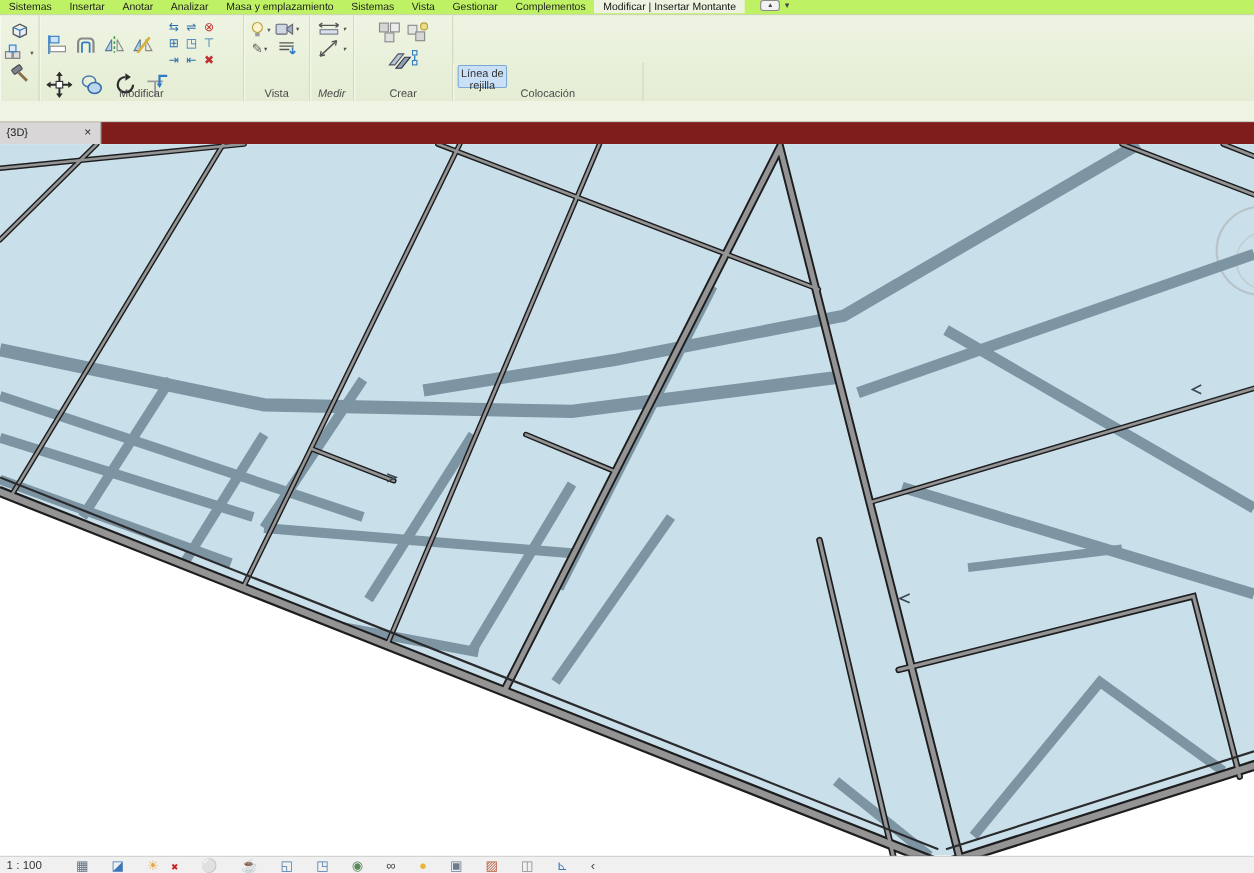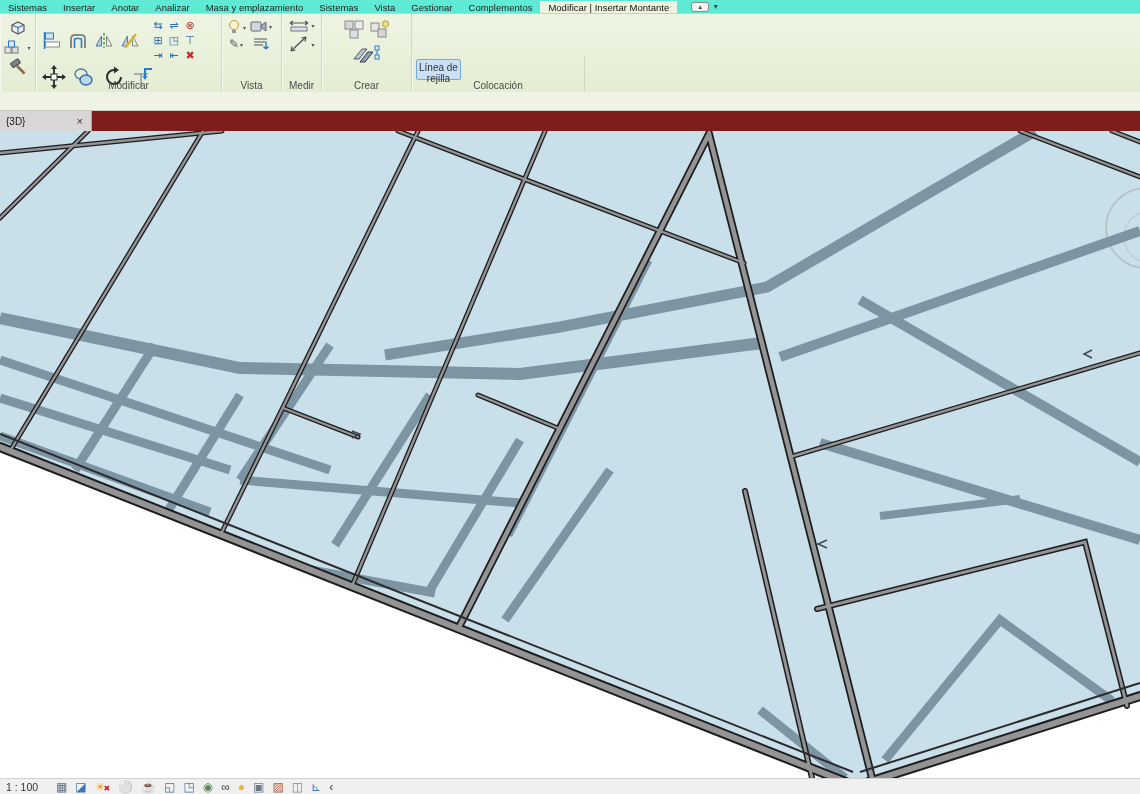--- a/index.html
+++ b/index.html
@@ -1,20 +1,20 @@
 <!DOCTYPE html>
 <html><head>
 <meta charset="utf-8">
 <style>
   * { margin:0; padding:0; box-sizing:border-box; }
   html,body { width:1140px; height:794px; overflow:hidden;
     font-family:"Liberation Sans", sans-serif; background:#fff; }
 
   
-  .tabbar { height:14px; background:#5eead4; display:flex; align-items:center;
+  .tabbar { height:14px; background:#bef264; display:flex; align-items:flex-start;
     font-size:9.5px; color:#222; border-bottom:1px solid #cfcecf; }
   .tab { padding:1px 8px 0 8px; display:flex; align-items:center; cursor:default; white-space:nowrap; }
   .tab.active { background:#edf3e0; color:#111; }
   .ribbon-collapse { margin-left:14px; display:flex; align-items:center; gap:3px; }
   .collapse-box { border:1px solid #8a8a8a; border-radius:3px; background:#f2f2f2;
     font-size:6px; line-height:8px; padding:0 5px; color:#444; }
   .collapse-caret { font-size:7px; color:#444; }
 
   
   .ribbon { height:78px; background:linear-gradient(#eef4e2,#e4edd4); display:flex; position:relative; }
@@ -26,21 +26,21 @@
   .mini { font-size:11px; line-height:15px; text-align:center; color:#2f6fae; cursor:pointer; }
   .mini.red { color:#c03030; }
   .caret { font-size:6px; color:#555; margin-left:1px; }
 
   .strip { width:36px; display:flex; flex-direction:column; align-items:center; gap:3px; padding-top:5px; }
 
   .p-modificar { width:186px; }
   .mod-row { display:flex; align-items:center; gap:6px; padding:1px 4px; }
 
   .p-vista { width:60px; }
-  .p-medir { width:40px; }
+  .p-medir { width:40px;font-style:italic; }
   .p-crear { width:90px; }
   .vcol { display:flex; gap:4px; padding:2px 2px; }
   .vstack { display:flex; flex-direction:column; gap:2px; align-items:center; }
 
   .p-coloc { width:173px; display:flex; gap:2px; padding:2px 3px 12px 4px;margin-top:43px; }
   .coloc-btn { display:flex; flex-direction:column; align-items:center; justify-content:flex-start;
     border:1px solid transparent; border-radius:2px; padding:2px 2px 1px 2px; cursor:pointer;
     font-size:10px; line-height:11px; color:#333; text-align:center; }
   .coloc-btn.selected { background:#c9e0f6; border-color:#7aa9d6; }
   .coloc-btn .lbl { white-space:nowrap; }
@@ -55,21 +55,21 @@
     display:flex; align-items:center; font-size:10px; color:#1a1a1a; padding:0 6px; cursor:pointer; }
   .viewtab .vt-label { flex:1; }
   .viewtab .vt-close { font-size:11px; color:#333; cursor:pointer; padding:0 2px; }
 
   
   .viewport { height:647px; background:#fff; position:relative; }
   .viewport svg { display:block; }
 
   
   .statusbar { height:16px; background:#f1f0f1; border-top:1px solid #d2d1d2;
-    display:flex; align-items:center; font-size:10.5px; color:#333; padding:0 6px; gap:8px; }
+    display:flex; align-items:center; font-size:10.5px; color:#333; padding:0 6px; gap:21px; }
   .sb-scale { width:42px; cursor:pointer; }
   .sb-ico { font-size:12px; line-height:14px; cursor:pointer; }
   .sb-ico.overlap { margin-left:-10px; font-size:8px; transform:translateY(2px); }
 </style>
 </head>
 <body>
 
 <div class="tabbar">
   <div class="tab">Sistemas</div>
   <div class="tab">Insertar</div>

